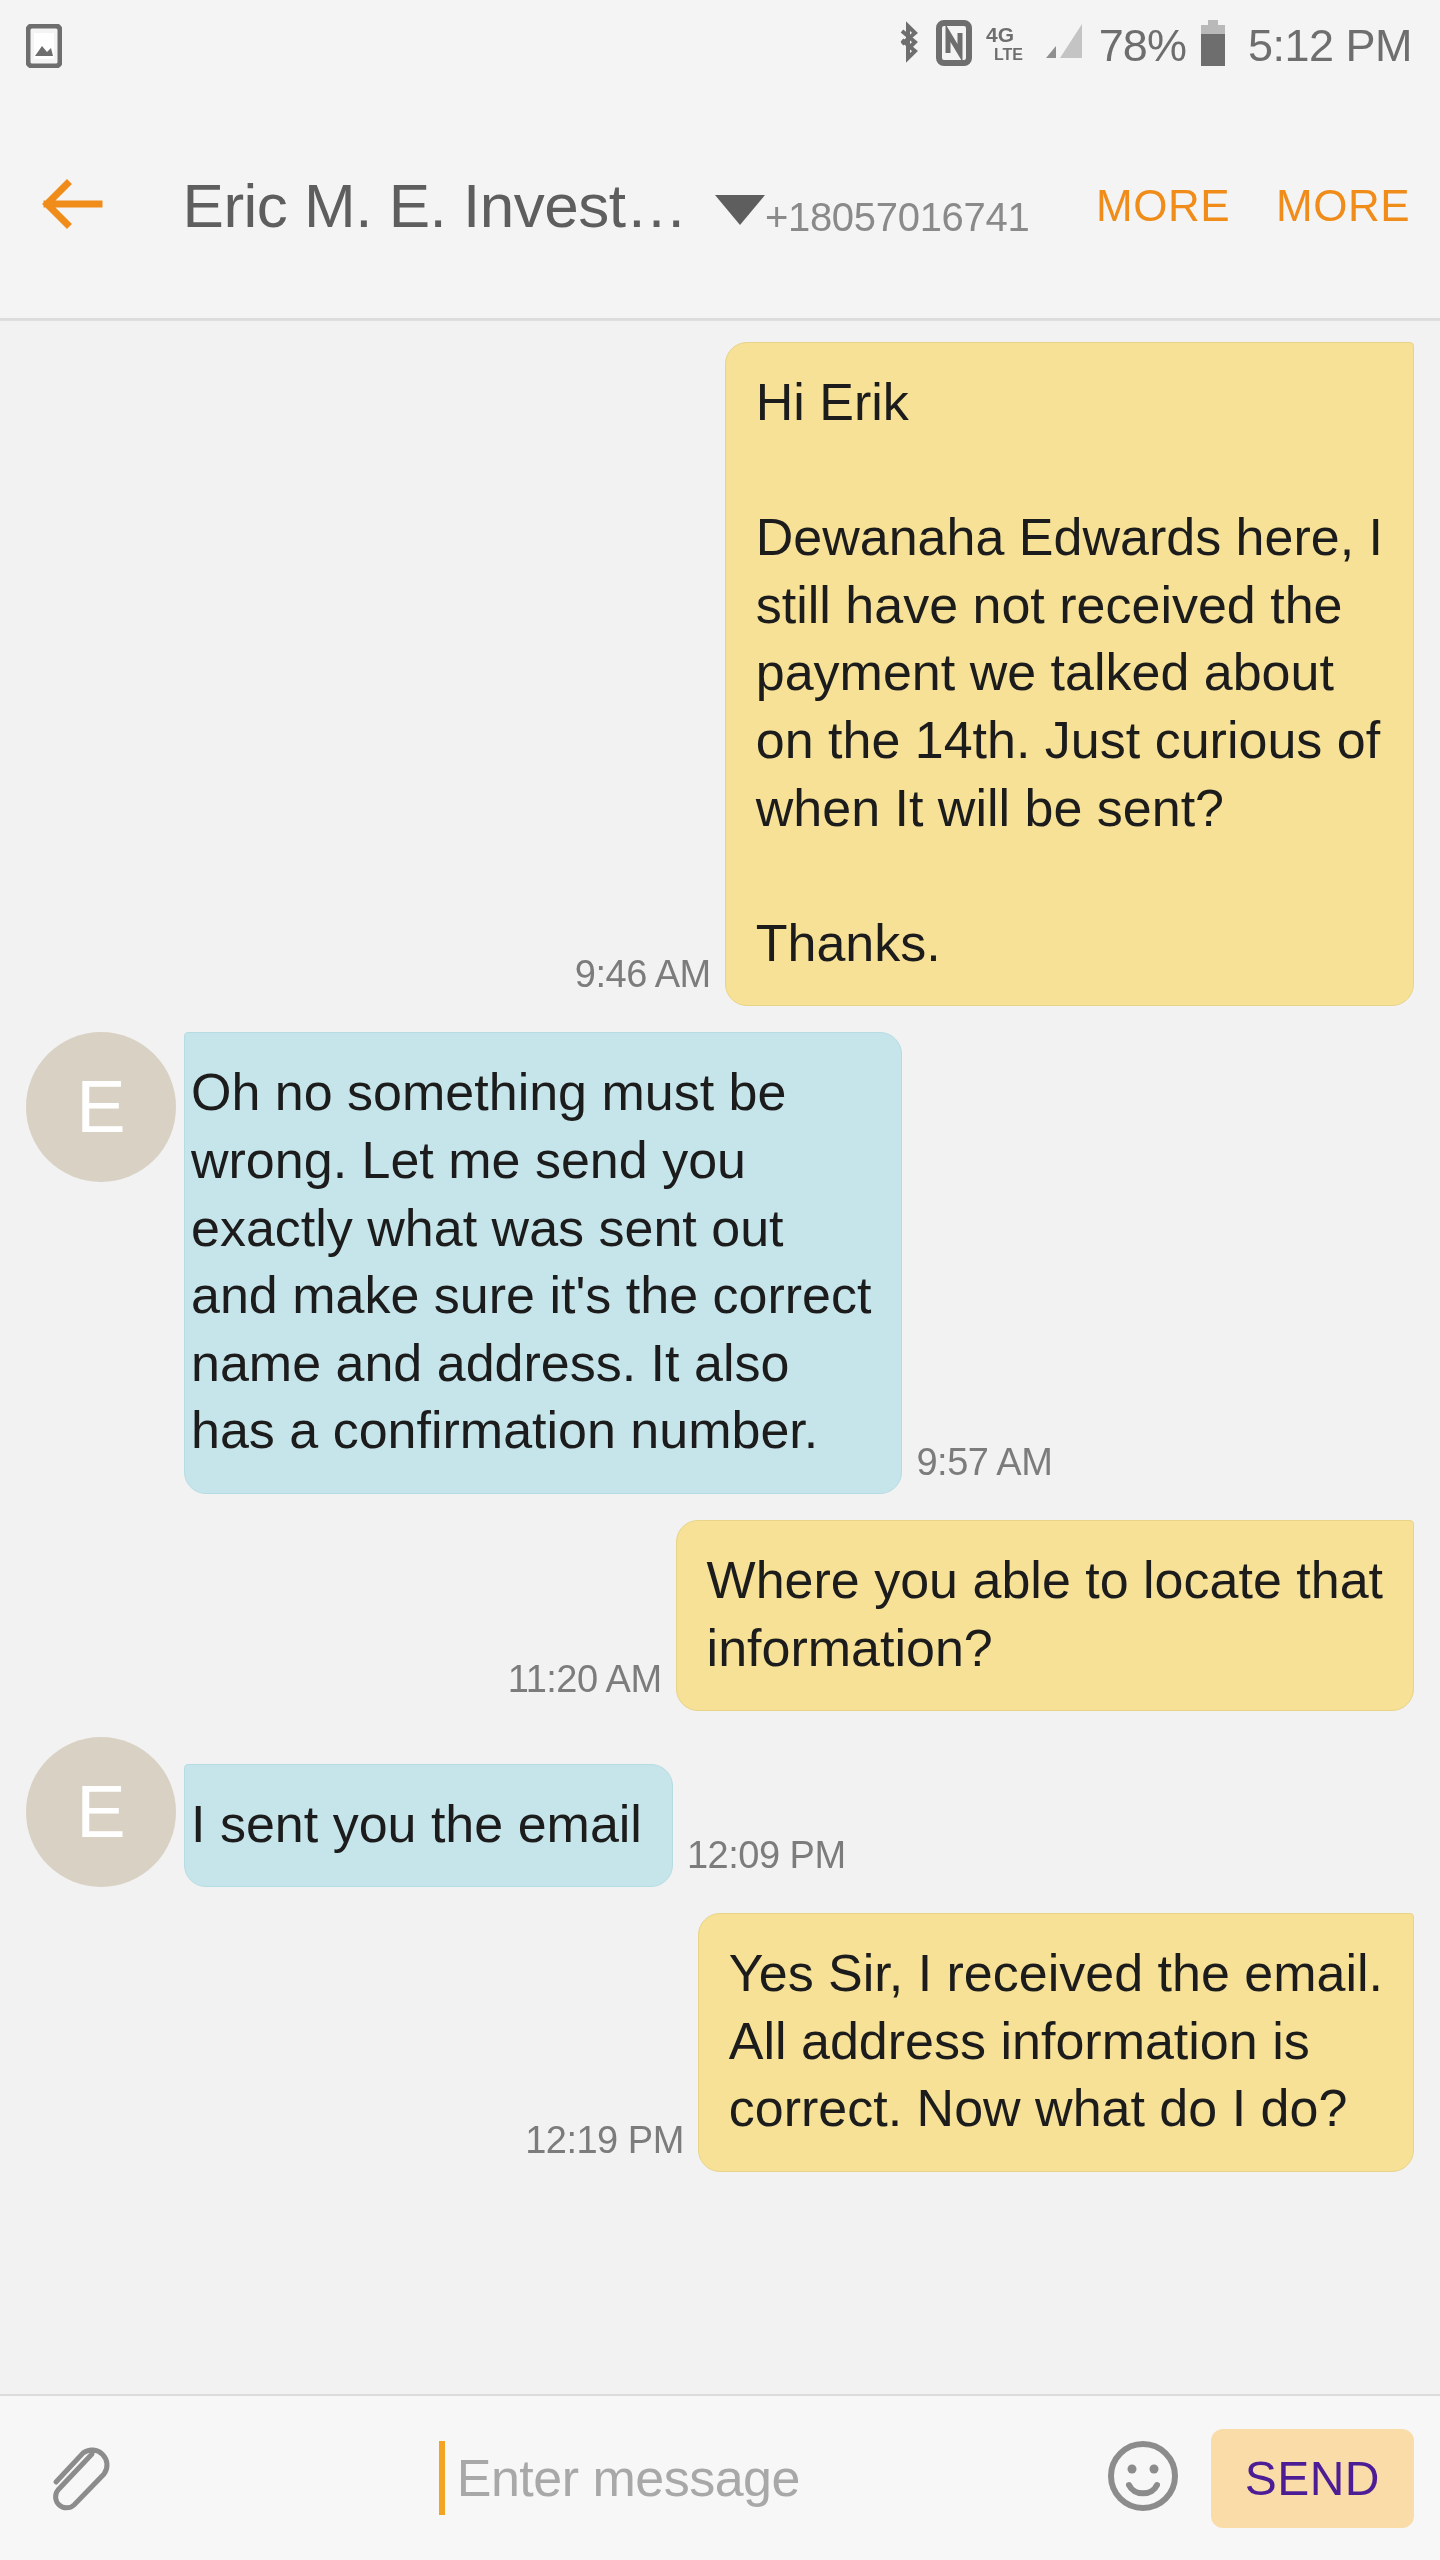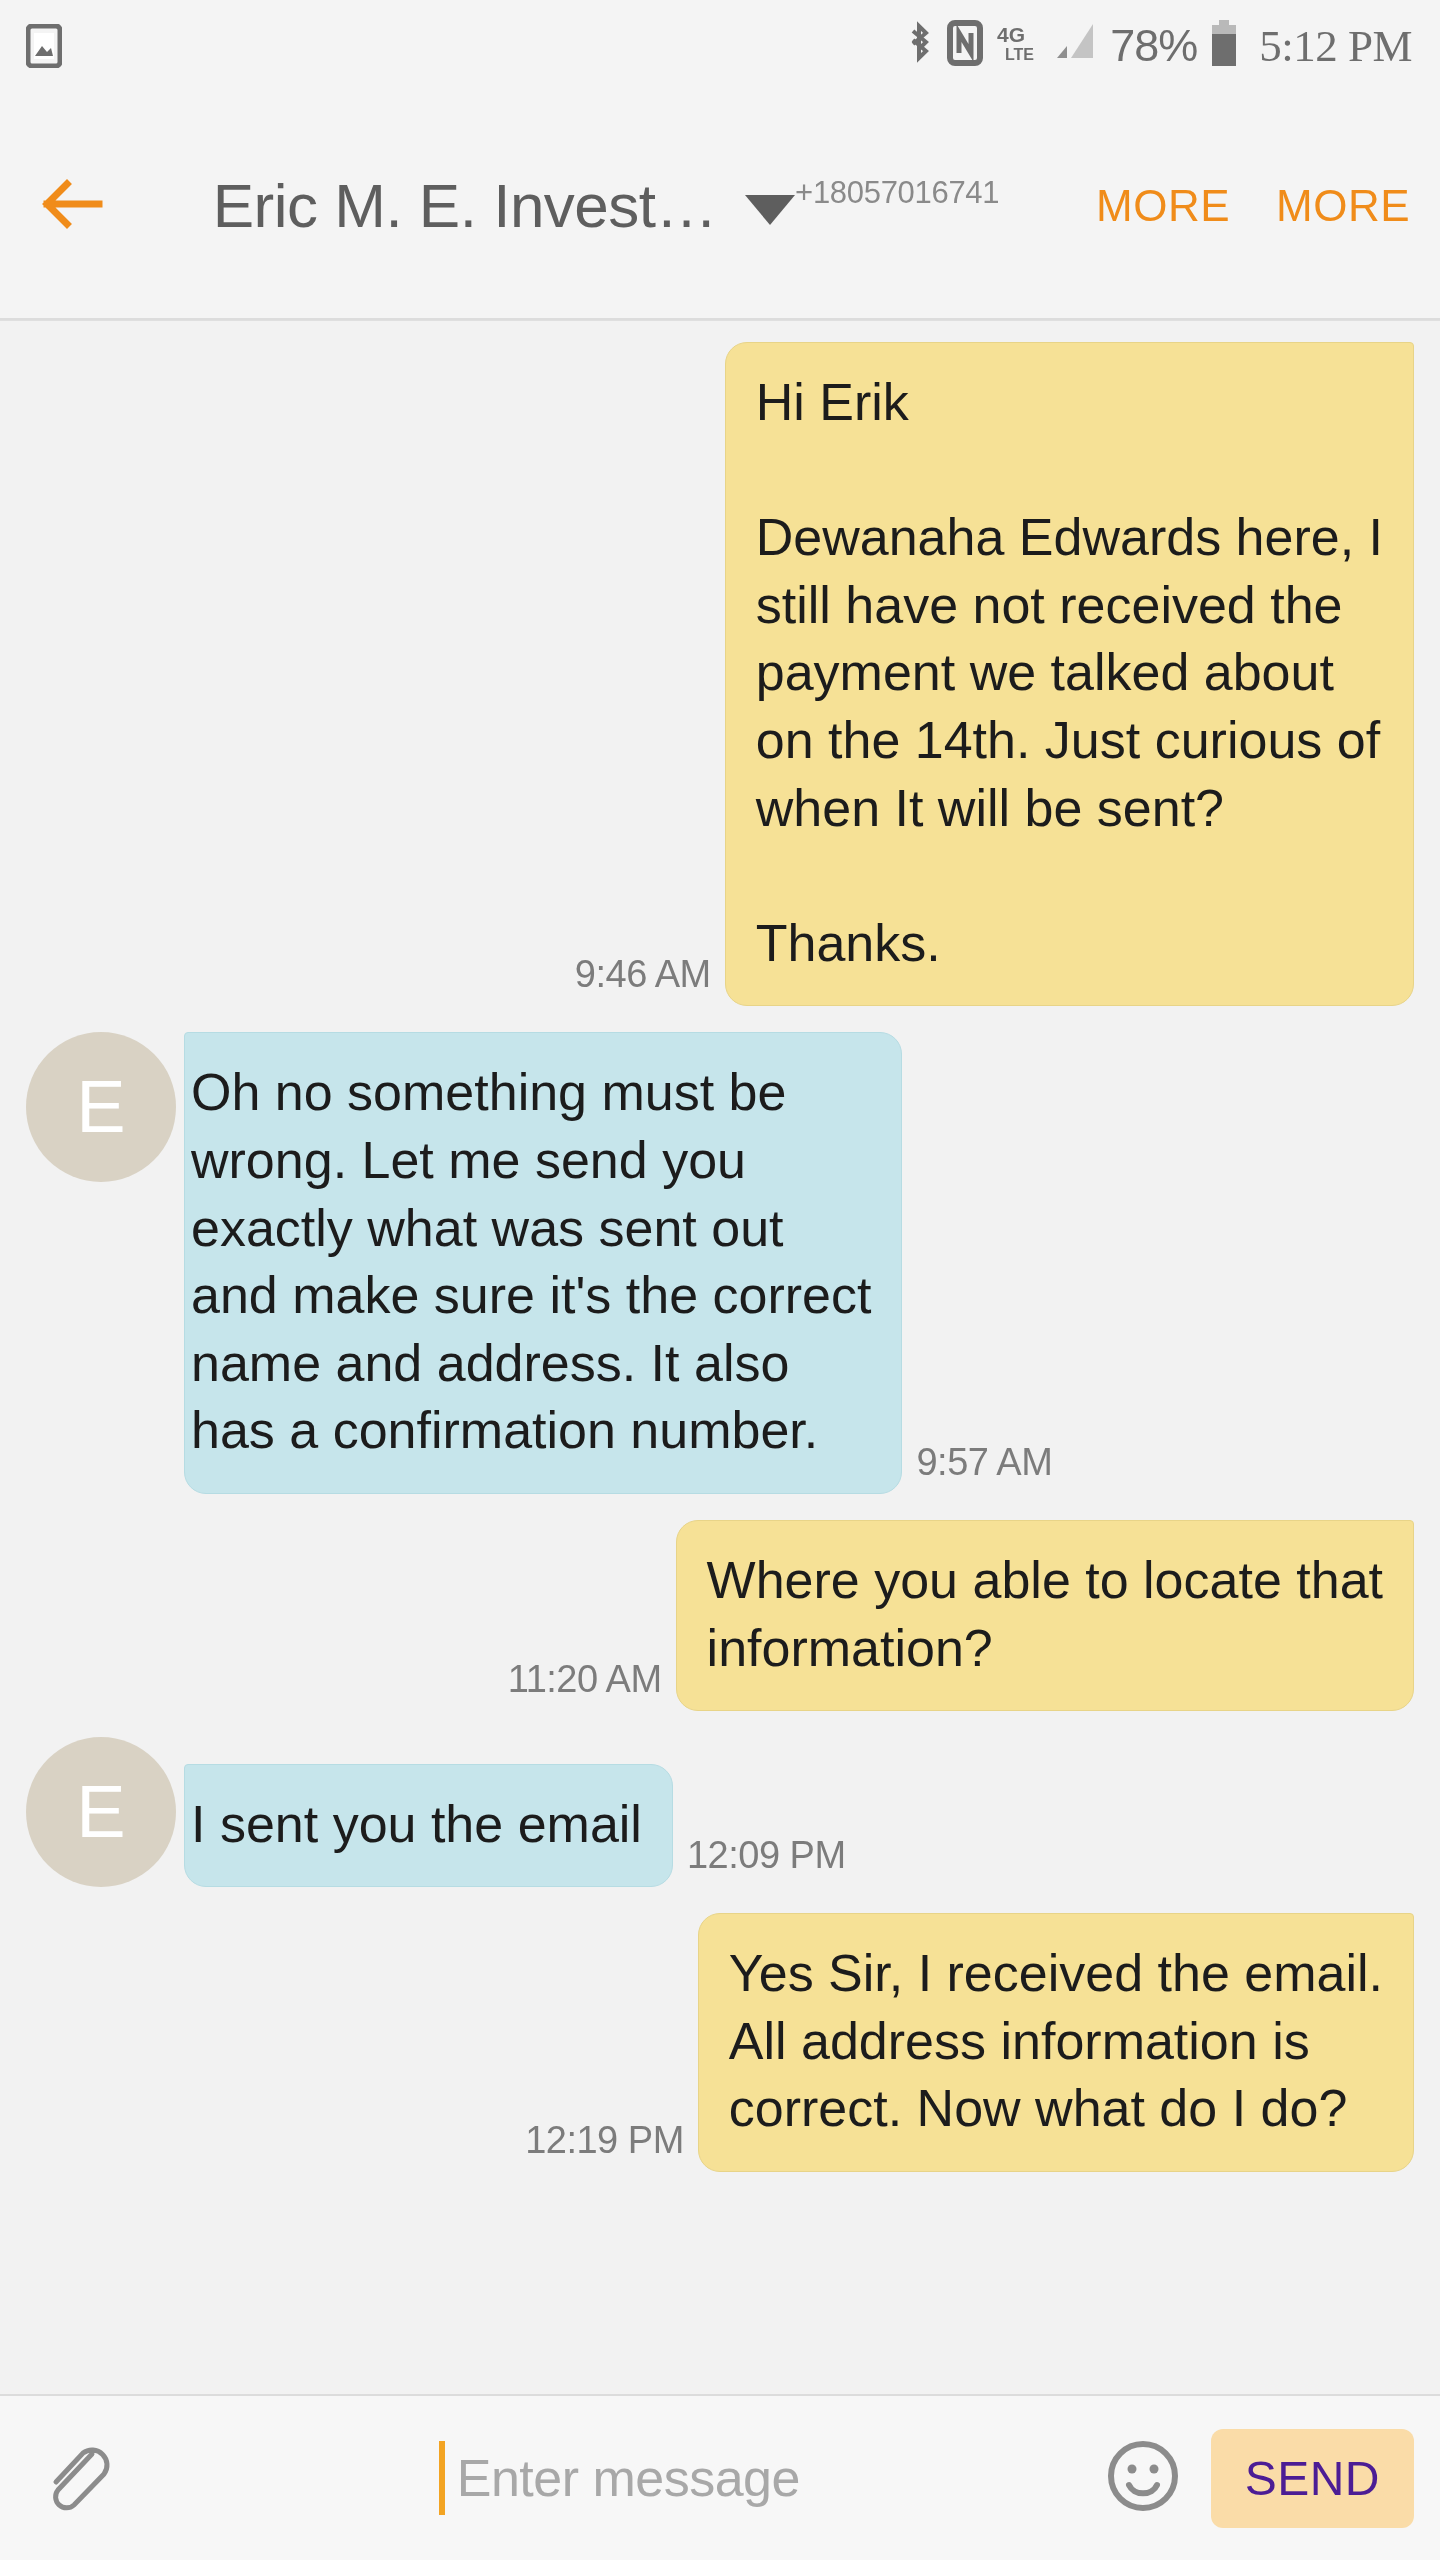--- a/index.html
+++ b/index.html
@@ -15,21 +15,21 @@
   .statusbar {
     height:92px; flex:0 0 92px;
     background:#F4F4F4;
     display:flex; align-items:center;
     padding:0 28px 0 26px;
   }
   .sb-left { display:flex; align-items:center; gap:14px; }
   .sb-right { margin-left:auto; display:flex; align-items:flex-start; gap:13px; }
   .sb-time {
     font-size:45px; color:#6E6E6E; letter-spacing:-0.5px;
-    font-family:Liberation Serif, serif; margin-left:8px;
+    font-family:Liberation Sans, sans-serif; margin-left:8px;
   }
   .sb-batt-text { font-size:45px; color:#6E6E6E; letter-spacing:-1px; }
   .icon-gallery { width:36px; height:44px; }
   .icon-bt { width:30px; height:44px; }
   .icon-nfc { width:36px; height:46px; }
   .icon-4glte { width:44px; height:44px; }
   .icon-signal { width:44px; height:42px; }
   .icon-battery { width:28px; height:46px; }
 
   
@@ -62,21 +62,21 @@
   }
   .caret-down {
     width:0; height:0; flex:0 0 auto;
     border-left:25px solid transparent;
     border-right:25px solid transparent;
     border-top:30px solid #5E5E5E;
     margin-top:8px;
     cursor:pointer;
   }
   .hdr-number {
-    font-size:31px; color:#8A8A8A; margin-top:2px; letter-spacing:-0.3px;
+    font-size:40px; color:#8A8A8A; margin-top:22px; letter-spacing:-0.3px;
   }
   .hdr-actions { display:flex; align-items:center; gap:46px; margin-left:18px; }
   .hdr-action {
     font-size:44px; color:#F08C1A; letter-spacing:0.5px;
     cursor:pointer; white-space:nowrap;
   }
 
   
   .thread {
     flex:1 1 auto; background:#F2F2F2;

